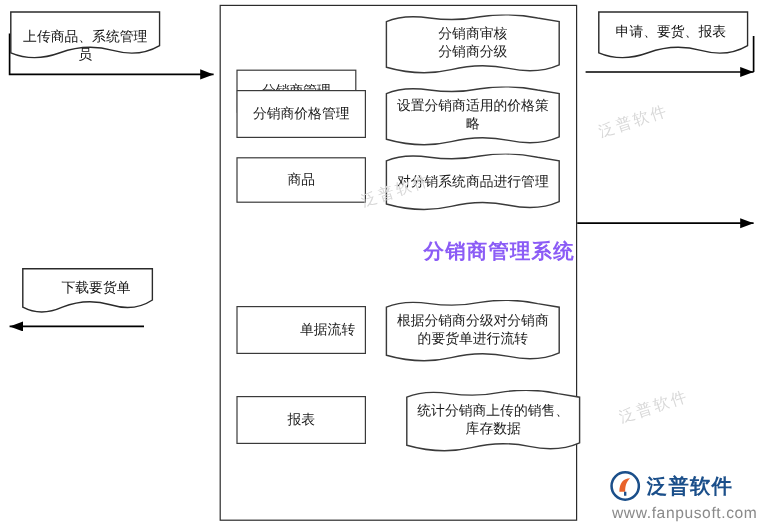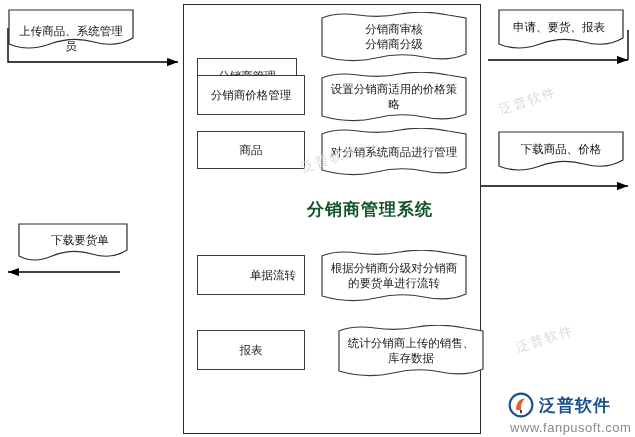--- a/index.html
+++ b/index.html
@@ -27,25 +27,24 @@
   }
   .main-box{
     position:absolute;
     border:1px solid #2b2b2b;
     background:#ffffff;
   }
   .main-title{
     position:absolute;
     font-size:17px;
     font-weight:bold;
-    color:#14532d;
+    color:#8b5cf6;
     letter-spacing:1px;
-    text-align:center;
+    text-align:right;
     width:100%;
-    margin-left:39px;
   }
   .wave{
     position:absolute;
     box-sizing:border-box;
   }
   .wave svg{position:absolute;left:0;top:0;}
   .wave .txt{
     position:absolute;
     left:0;top:0;right:0;bottom:0;
     display:flex;align-items:center;justify-content:center;
@@ -176,26 +175,20 @@
     <div class="txt" style="padding-bottom:6px;margin-top:24px;">上传商品、系统管理员</div>
   </div>
 
   <div class="ext" style="left:498px;top:8px;width:122px;height:44px;">
     <svg width="126" height="44" viewBox="0 0 126 44" preserveAspectRatio="none">
       <path d="M1,2 L125,2 L125,30 Q108,40 86,34 Q64,28 42,36 Q20,44 1,36 Z" fill="#ffffff" stroke="#2b2b2b" stroke-width="1.2"></path>
     </svg>
     <div class="txt" style="padding-bottom:6px;">申请、要货、报表</div>
   </div>
 
-  <div class="ext" style="left:498px;top:130px;width:126px;height:44px;">
-    <svg width="126" height="44" viewBox="0 0 126 44" preserveAspectRatio="none">
-      <path d="M1,2 L125,2 L125,30 Q108,40 86,34 Q64,28 42,36 Q20,44 1,36 Z" fill="#ffffff" stroke="#2b2b2b" stroke-width="1.2"></path>
-    </svg>
-    <div class="txt" style="padding-bottom:6px;">下载商品、价格</div>
-  </div>
 
   <div class="ext" style="left:18px;top:222px;width:124px;height:42px;">
     <svg width="110" height="42" viewBox="0 0 110 42" preserveAspectRatio="none">
       <path d="M1,2 L109,2 L109,28 Q94,38 74,32 Q54,26 34,34 Q16,42 1,34 Z" fill="#ffffff" stroke="#2b2b2b" stroke-width="1.2"></path>
     </svg>
     <div class="txt" style="padding-bottom:6px;">下载要货单</div>
   </div>
 
   <div class="wm" style="left:300px;top:150px;">泛普软件</div>
   <div class="wm" style="left:498px;top:92px;">泛普软件</div>

